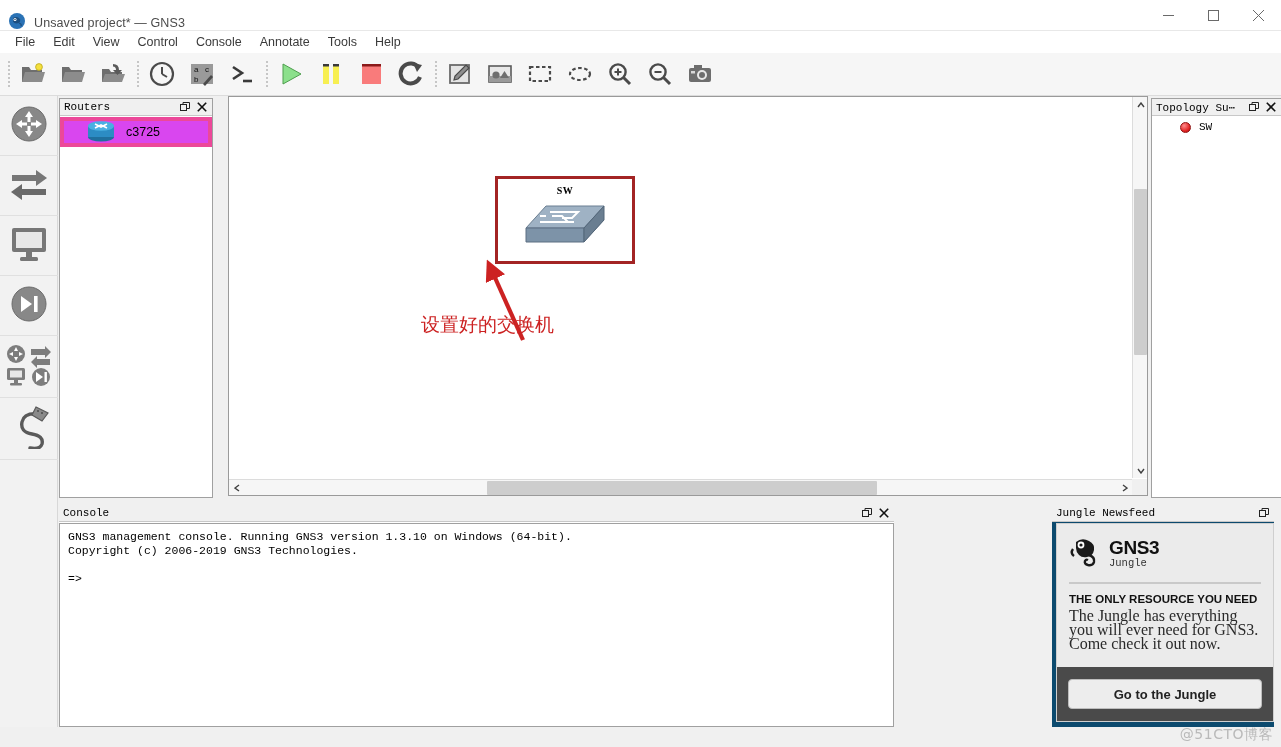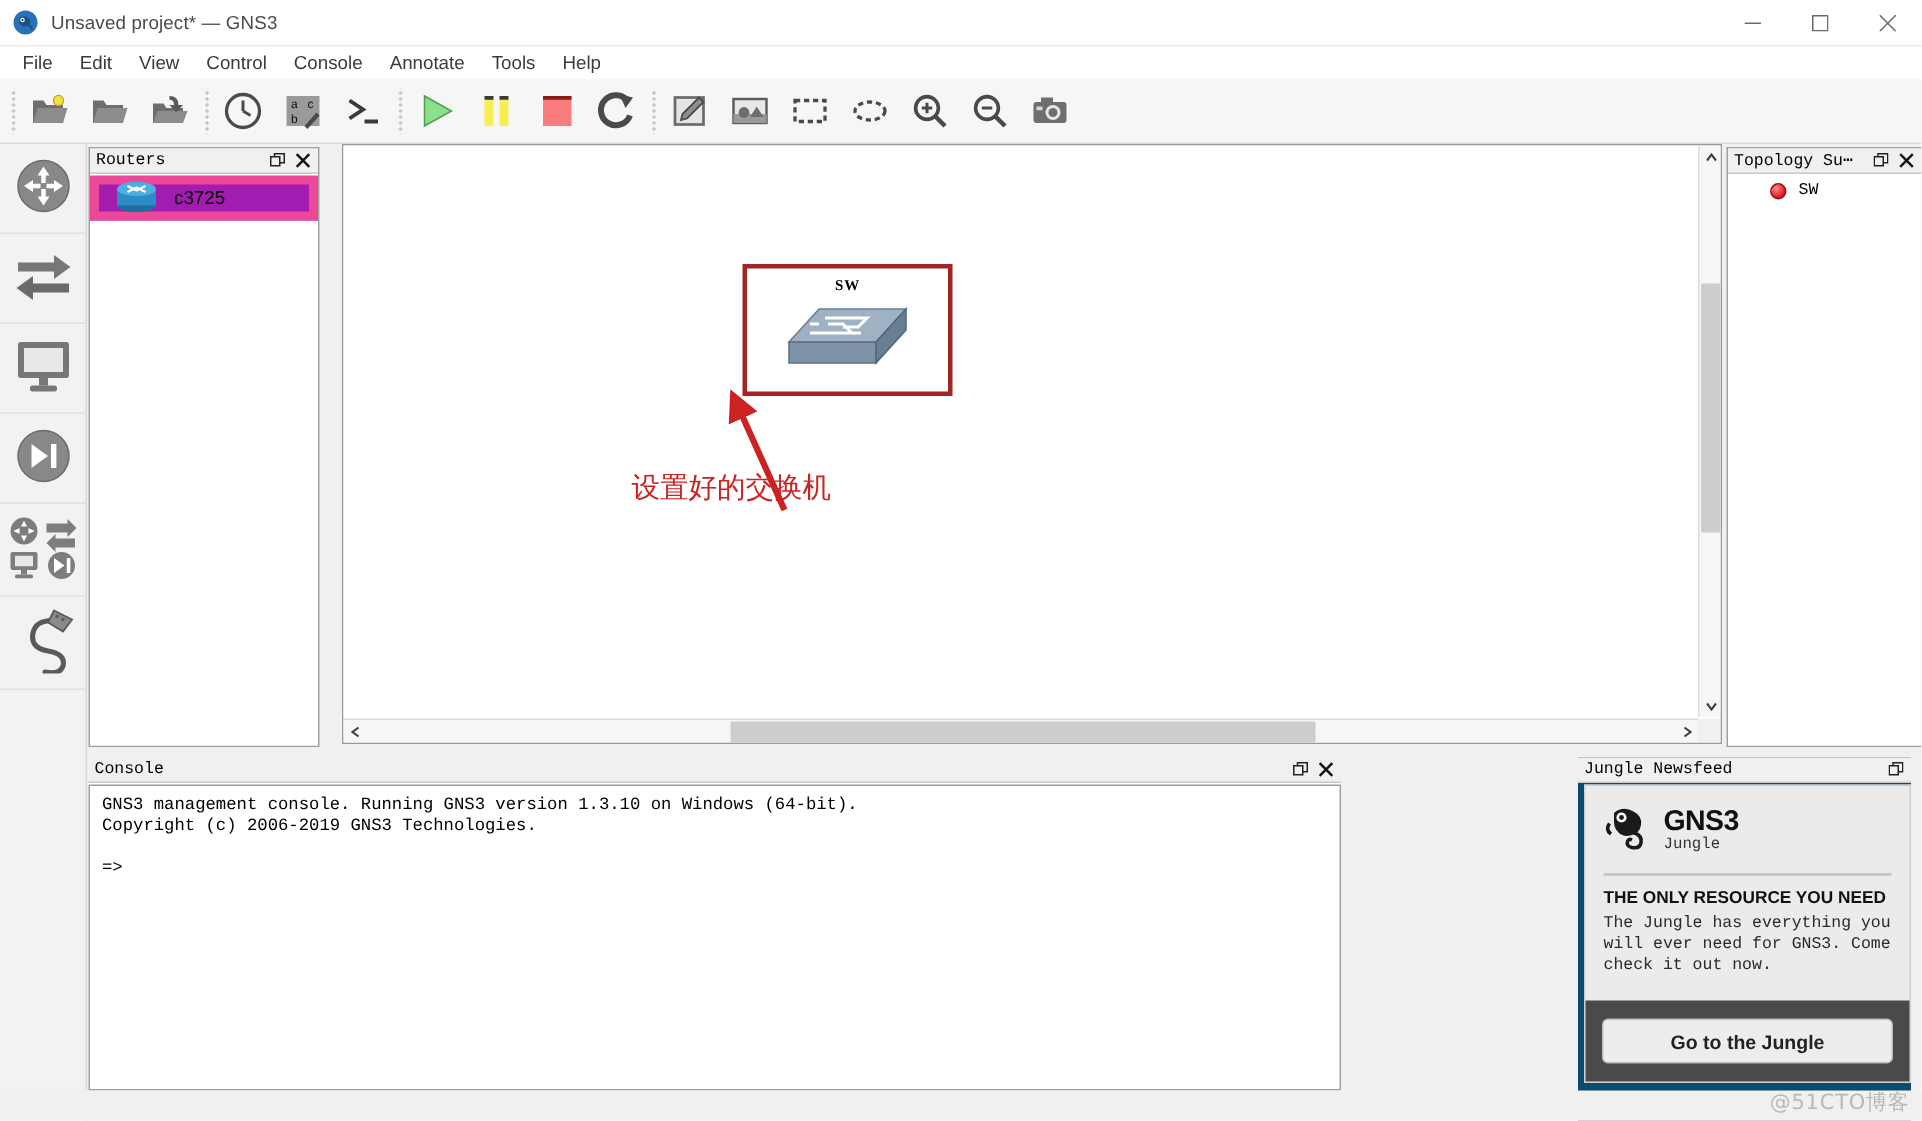--- a/index.html
+++ b/index.html
@@ -10,21 +10,21 @@
     font-family: "Liberation Sans", sans-serif;
     font-size: 12px;
     color: #000;
   }
   .app { position: relative; width: 1281px; height: 747px; background:#f0f0f0; }
 
   
   .titlebar {
     position:absolute; left:0; top:0; width:1281px; height:31px;
     background:#ffffff; border-bottom:1px solid #e8e8e8;
-    display:flex; align-items:center;
+    display:flex; align-items:flex-end;
   }
   .titlebar .app-icon {
     width:18px; height:18px; margin-left:8px; margin-right:8px;
     position:relative; flex:none;
   }
   .title-text {
     font-family:"Liberation Sans", sans-serif; font-size:12.5px;
     color:#4b4b4b; letter-spacing:.1px;
   }
   .win-btns { position:absolute; right:0; top:0; height:31px; display:flex; }
@@ -82,22 +82,22 @@
   .dock-title .spacer { flex:1 }
   .dock-btn { width:14px; height:14px; display:flex; align-items:center; justify-content:center; margin-right:3px; }
 
   
   .routers-dock {
     position:absolute; left:59px; top:98px; width:154px; height:400px;
     background:#fff; border:1px solid #a0a0a0;
   }
   .routers-list { position:absolute; left:0; top:18px; right:0; bottom:0; background:#fff; overflow:hidden; }
   .router-row {
-    display:flex; align-items:center; height:30px; background:#a21caf;
-    padding-left:10px; border:6px solid #ec4899;
+    display:flex; align-items:center; height:30px; background:#d946ef;
+    padding-left:22px; border:4px solid #ec4899;
   }
   .router-label { font-size:12.5px; color:#000; margin-left:10px; font-family:"Liberation Sans",sans-serif; }
 
   
   .canvas-wrap {
     position:absolute; left:228px; top:96px; width:920px; height:400px;
     background:#ffffff; border:1px solid #9a9a9a;
   }
   .canvas { position:absolute; left:0; top:0; right:15px; bottom:17px; overflow:hidden; background:#fff; }
 
@@ -166,21 +166,21 @@
   .jungle-inner { padding:12px 12px 8px 12px; flex:1; }
   .jungle-logo-row { display:flex; align-items:center; }
   .jungle-brand { margin-left:6px; line-height:1; }
   .jungle-brand .b1 { font-weight:bold; font-size:19px; letter-spacing:-.4px; color:#111; font-family:"Liberation Sans",sans-serif; }
   .jungle-brand .b2 { font-size:10.5px; color:#333; font-family:Liberation Mono, monospace; margin-top:1px;}
   .jungle-rule { height:2px; background:#c9c9c9; margin:11px 0 9px 0; }
   .jungle-head {
     font-weight:bold; font-size:11.5px; color:#111; font-family:"Liberation Sans",sans-serif;
     margin-bottom:4px;
   }
-  .jungle-text { font-size:11px; color:#2a2a2a; line-height:14px; font-family:Liberation Mono, monospace; }
+  .jungle-text { font-size:16px; color:#2a2a2a; line-height:14px; font-family:Liberation Serif, serif; }
   .jungle-footer { background:#4a4a4a; padding:12px 11px; }
   .jungle-cta {
     width:100%; height:30px; background:#ededed; border:1px solid #bdbdbd; border-radius:4px;
     font-weight:bold; font-size:13px; color:#222; font-family:"Liberation Sans",sans-serif;
     display:flex; align-items:center; justify-content:center;
   }
 
   .watermark {
     position:absolute; right:8px; bottom:3px;
     font-family:"DejaVu Sans", sans-serif; font-size:14px;

